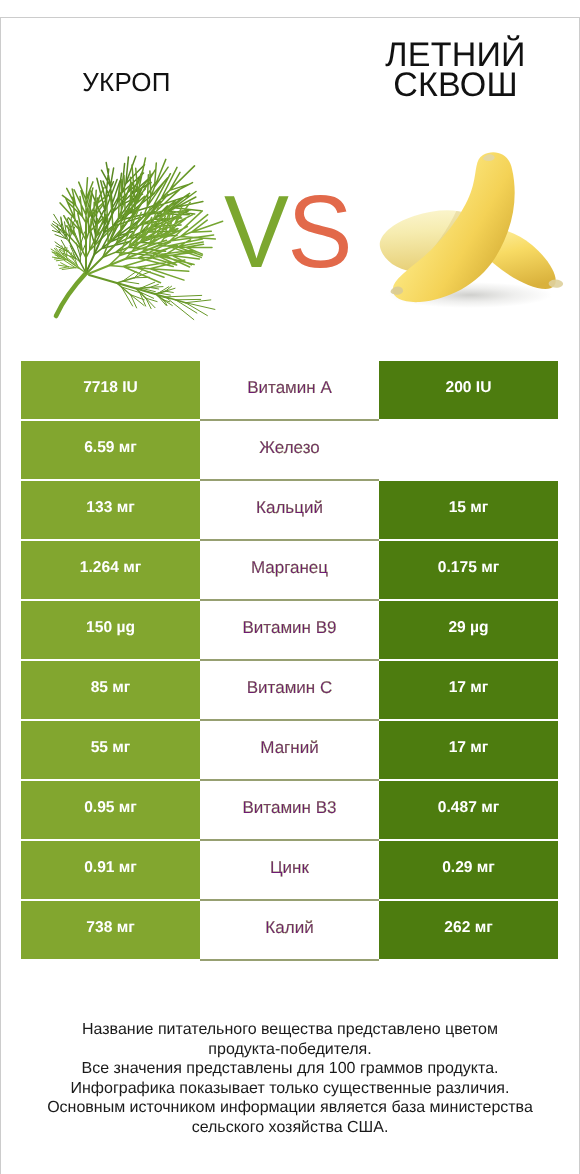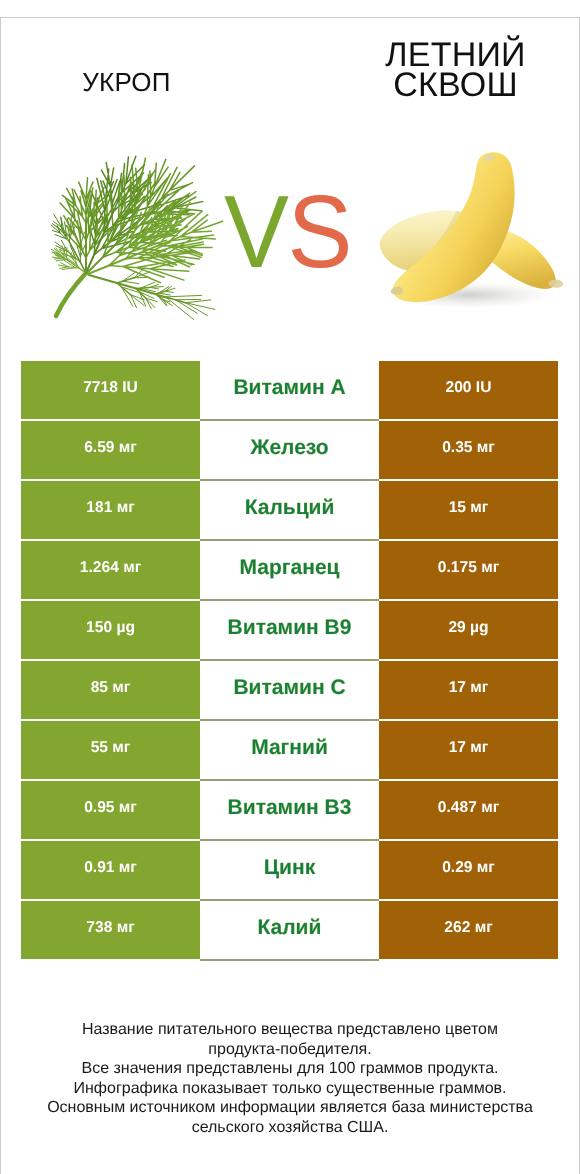--- a/index.html
+++ b/index.html
@@ -26,24 +26,24 @@
   .vs .v{color:#7ca72f;}
   .vs .s{color:#e2694a;}
 
   
   .tbl{position:absolute;left:21px;top:344px;width:537px;}
   .row{display:flex;height:58px;margin-bottom:2px;}
   .cell{width:179px;height:58px;box-sizing:border-box;
         display:flex;align-items:center;justify-content:center;padding-bottom:4px;
         font-size:15.6px;font-weight:700;letter-spacing:0px;}
   .cl{background:#82a62f;color:#ffffff;}
-  .cm{background:#ffffff;color:#15803d;position:relative;font-weight:700;font-size:21px;
+  .cm{background:#ffffff;color:#701a75;position:relative;font-weight:400;font-size:17px;
       -webkit-text-stroke:0.22px #82a62f;}
   .cm::after{content:"";position:absolute;left:0;bottom:-2px;width:179px;height:2px;background:#97a072;}
-  .cr{background:#a16207;color:#ffffff;}
+  .cr{background:#4d7c0f;color:#ffffff;}
 
   
   .foot{position:absolute;left:0;top:1003px;width:580px;text-align:center;
         font-size:16px;line-height:19.5px;color:#1a1a1a;}
   .foot div{white-space:nowrap;}
 </style>
 </head>
 <body>
 
 <div class="page">
@@ -110,24 +110,23 @@
 
   <div class="tbl">
       <div class="row">
         <div class="cell cl">7718 IU</div>
         <div class="cell cm">Витамин A</div>
         <div class="cell cr">200 IU</div>
       </div>
       <div class="row">
         <div class="cell cl">6.59 мг</div>
         <div class="cell cm">Железо</div>
-        <div class="cell cr">0.35 мг</div>
       </div>
       <div class="row">
-        <div class="cell cl">181 мг</div>
+        <div class="cell cl">133 мг</div>
         <div class="cell cm">Кальций</div>
         <div class="cell cr">15 мг</div>
       </div>
       <div class="row">
         <div class="cell cl">1.264 мг</div>
         <div class="cell cm">Марганец</div>
         <div class="cell cr">0.175 мг</div>
       </div>
       <div class="row">
         <div class="cell cl">150 µg</div>
@@ -157,17 +156,17 @@
       <div class="row">
         <div class="cell cl">738 мг</div>
         <div class="cell cm">Калий</div>
         <div class="cell cr">262 мг</div>
       </div>
     </div>
   <div class="foot">
       <div>Название питательного вещества представлено цветом</div>
       <div>продукта-победителя.</div>
       <div>Все значения представлены для 100 граммов продукта.</div>
-      <div>Инфографика показывает только существенные граммов.</div>
+      <div>Инфографика показывает только существенные различия.</div>
       <div>Основным источником информации является база министерства</div>
       <div>сельского хозяйства США.</div>
     </div>
 </div>
 
 </body></html>

